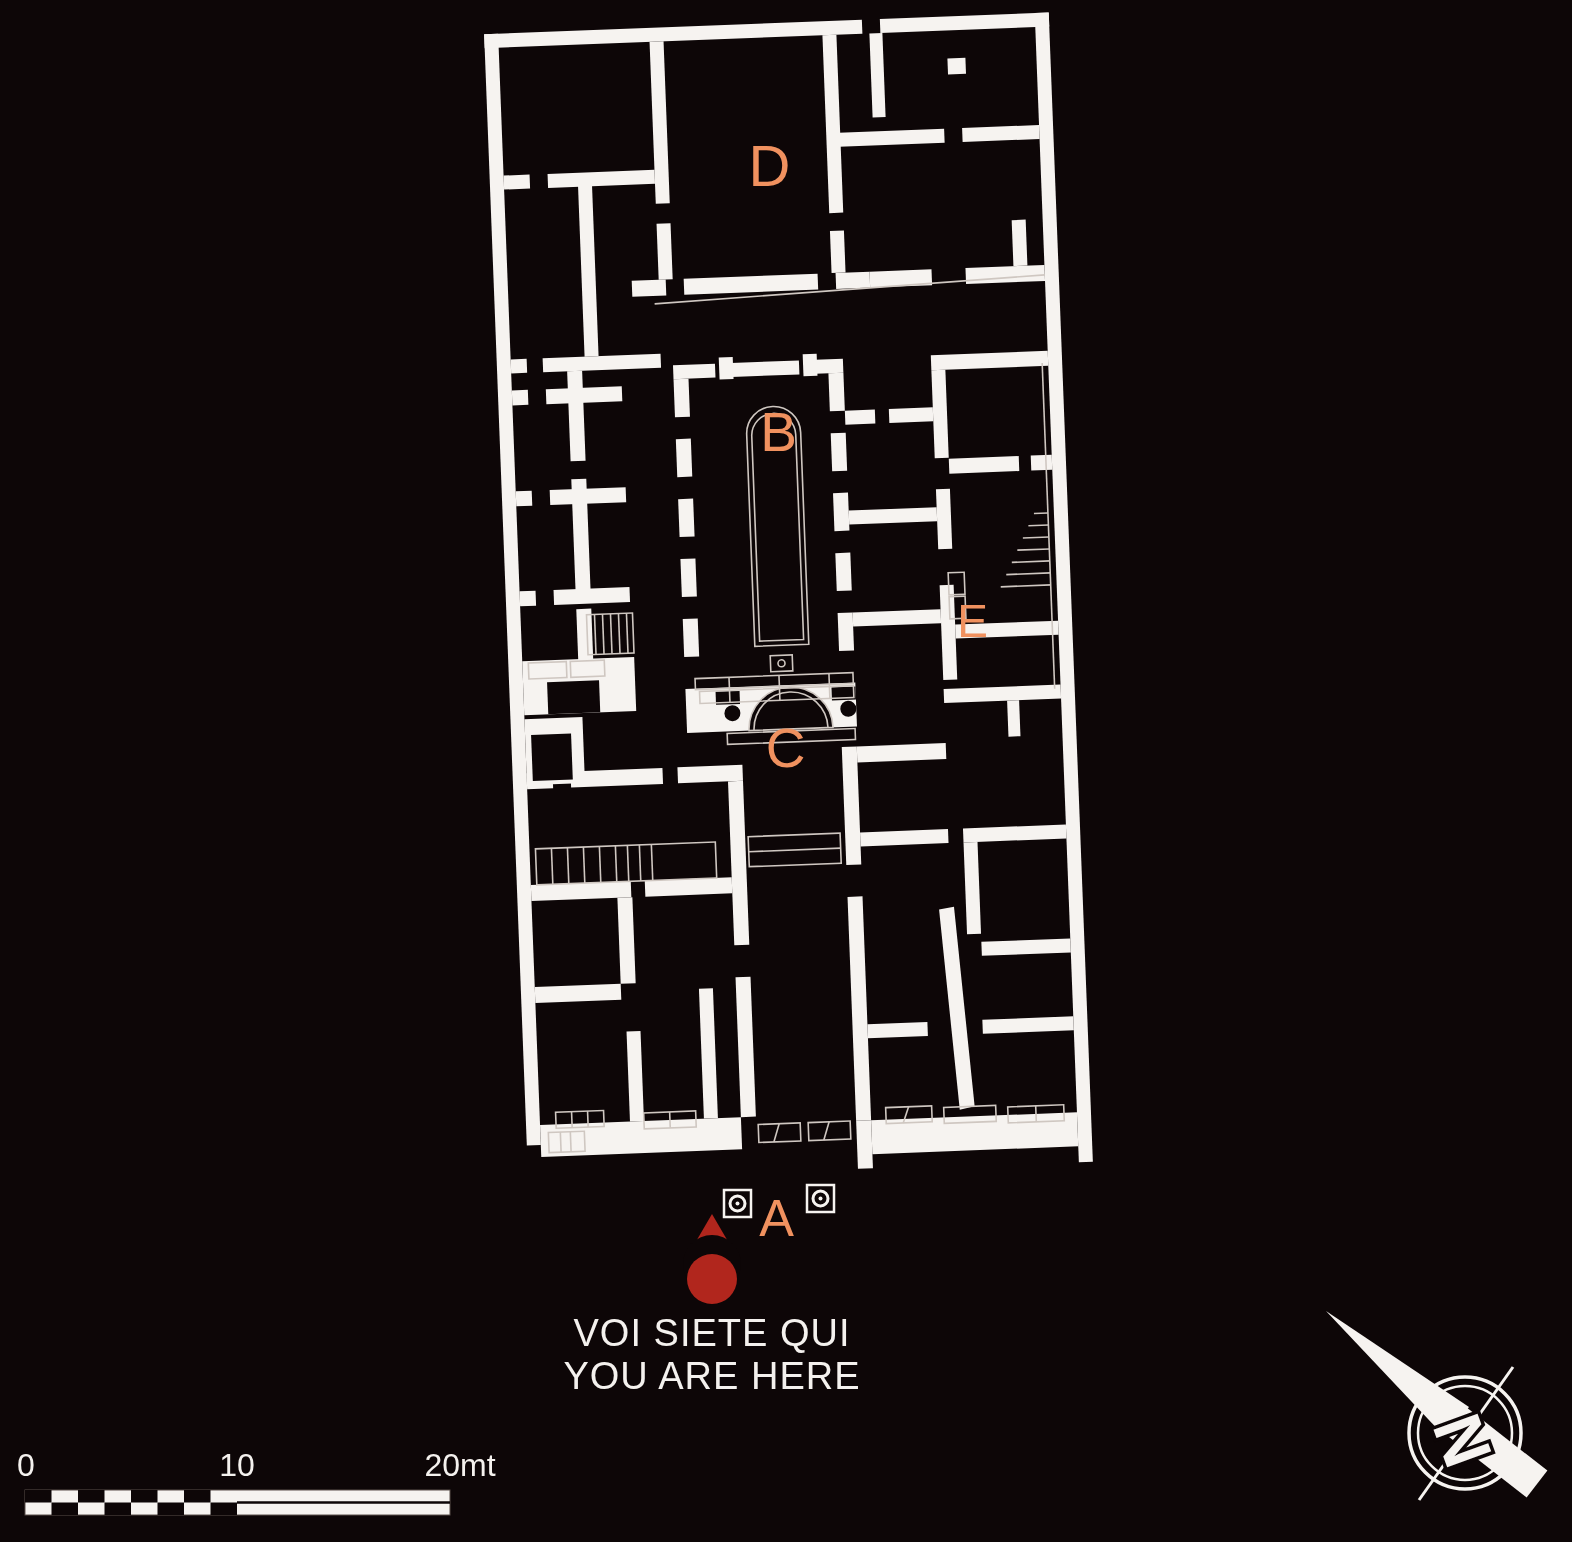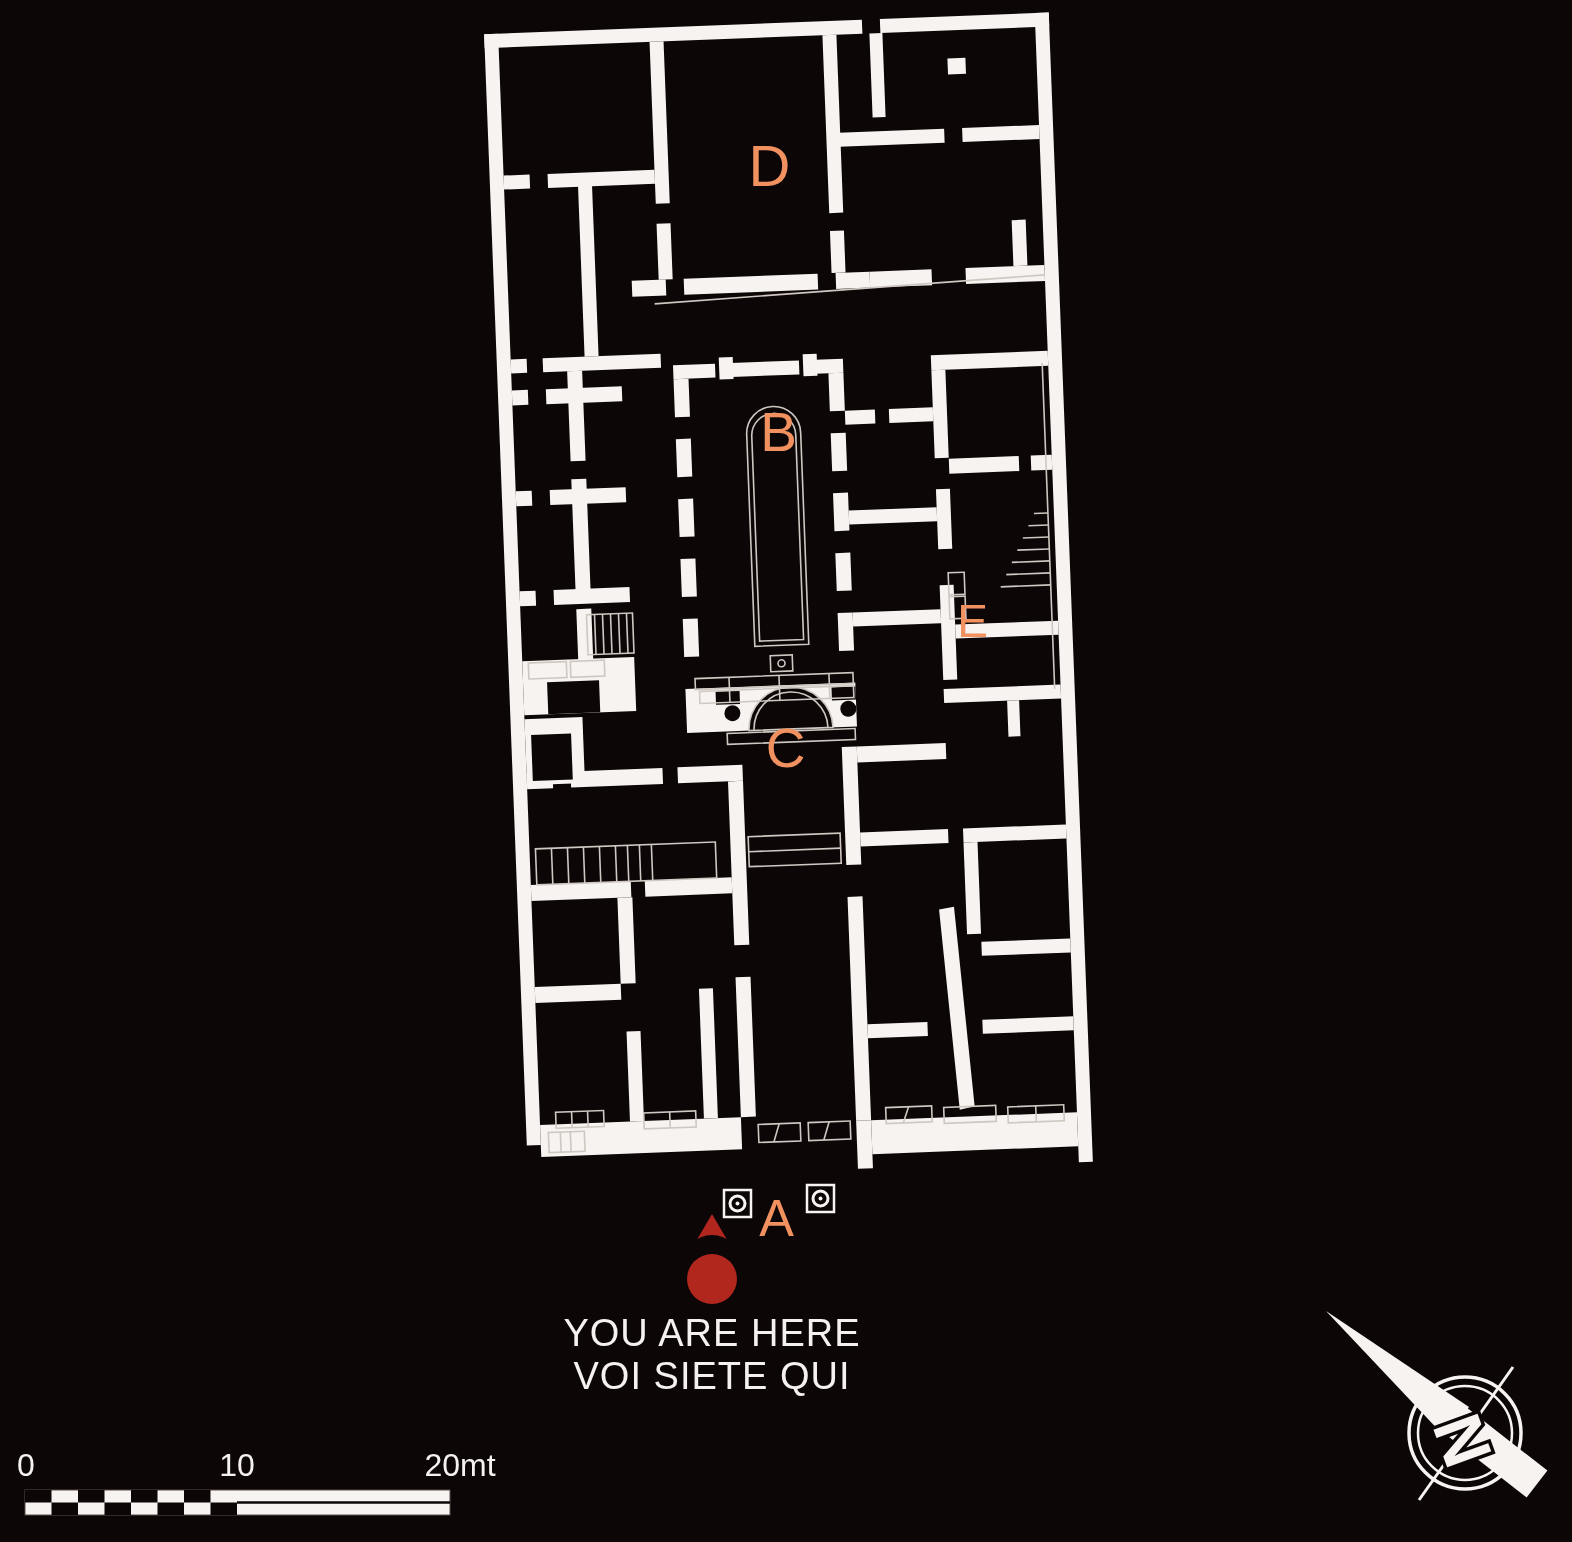--- a/index.html
+++ b/index.html
@@ -281,15 +281,15 @@
   </g>
 </svg>
 
 <div class="area-label" id="label-d">D</div>
 <div class="area-label" id="label-b">B</div>
 <div class="area-label" id="label-c">C</div>
 <div class="area-label" id="label-e">E</div>
 <div class="area-label" id="label-a">A</div>
 
 <div id="yah-text">
+  <div>VOI SIETE QUI</div>
   <div>YOU ARE HERE</div>
-  <div>VOI SIETE QUI</div>
 </div>
 
 </body></html>

